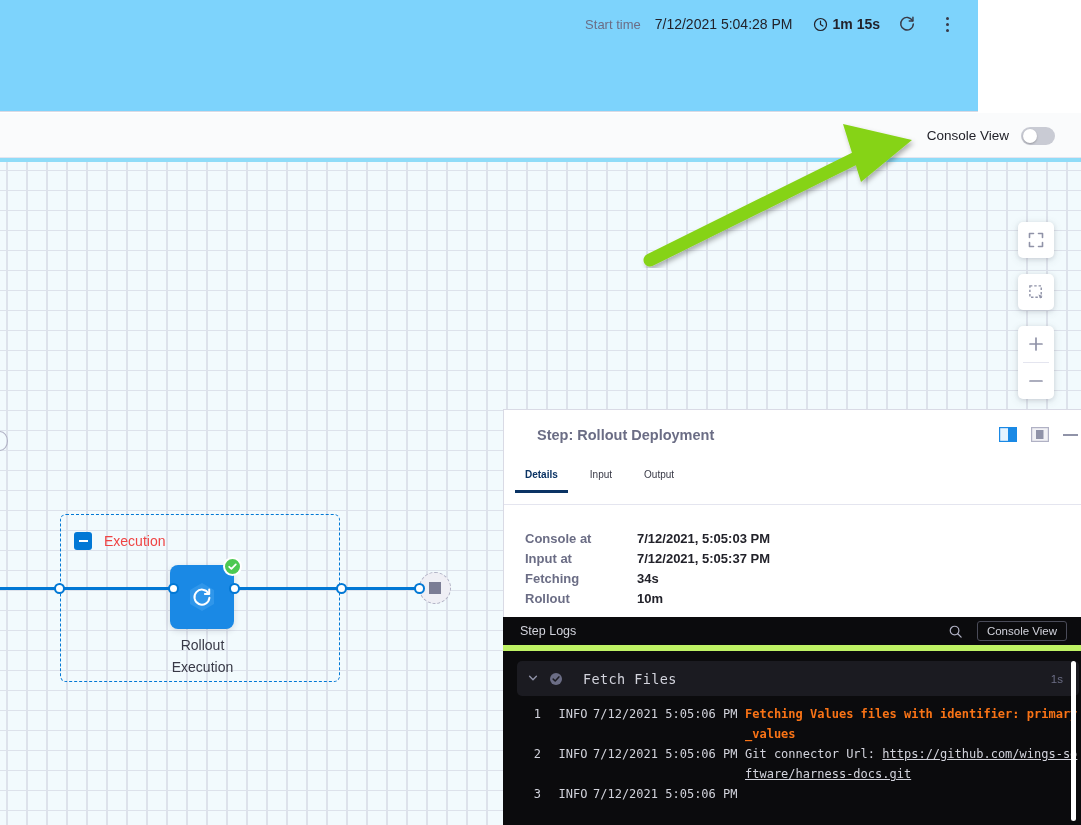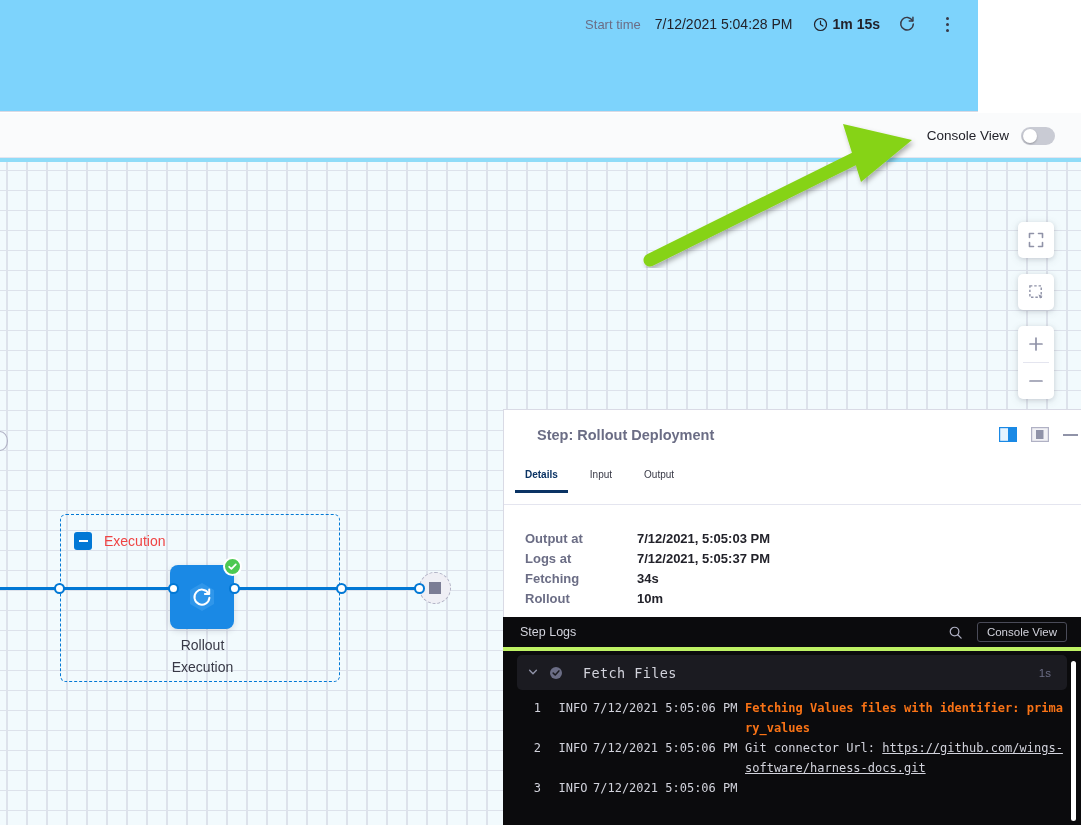--- a/index.html
+++ b/index.html
@@ -175,32 +175,32 @@
   .kv-key { width: 112px; font-size: 13px; color: #6b6d85; font-weight: 600; }
   .kv-val { font-size: 13px; color: #22222a; font-weight: 600; }
 
   
   .log-panel {
     position: absolute; left: 503px; top: 617px; width: 578px; height: 208px;
     background: #0b0b0d; z-index: 8; overflow: hidden;
   }
   .log-head {
     position: absolute; left: 0; top: 0; width: 578px; height: 34px;
-    display: flex; align-items: center; border-bottom: 4px solid #bef264;
+    display: flex; align-items: center; border-bottom: 6px solid #bef264;
   }
   .log-title { position: absolute; left: 17px; font-size: 12.5px; color: #d2d3dc; }
   .log-head-right { position: absolute; right: 14px; display: flex; align-items: center; gap: 14px; }
   .log-search { color: #b0b1c4; cursor: pointer; display: flex; }
   .log-cv-btn {
     font-size: 11.5px; color: #d2d3dc; border: 1px solid #4a4b58;
     border-radius: 3px; padding: 3px 9px; cursor: pointer;
   }
   .log-body {
-    position: absolute; left: 0; top: 28px; width: 578px; height: 174px;
-    padding: 10px 14px 0 14px; overflow: hidden;
+    position: absolute; left: 0; top: 34px; width: 578px; height: 174px;
+    padding: 10px 2px 0 14px; overflow: hidden;
   }
   .log-section {
     background: #1b1b21; border-radius: 5px; height: 35px;
     display: flex; align-items: center; padding: 0 16px 0 10px;
   }
   .sec-caret { color: #9093a8; font-size: 11px; width: 22px; }
   .sec-status { width: 20px; display: flex; align-items: center; color: #6b6d85; }
   .sec-name {
     flex: 1; font-family: "DejaVu Sans Mono", monospace;
     font-size: 13.5px; color: #d2d3dc; margin-left: 14px; letter-spacing: .4px;
@@ -368,25 +368,25 @@
     </div>
 
     <div class="dp-tabs">
       <div class="tab active">Details</div>
       <div class="tab">Input</div>
       <div class="tab">Output</div>
     </div>
 
     <div class="kv-list">
       <div class="kv-row">
-        <span class="kv-key">Output at</span>
+        <span class="kv-key">Console at</span>
         <span class="kv-val">7/12/2021, 5:05:03 PM</span>
       </div>
       <div class="kv-row">
-        <span class="kv-key">Logs at</span>
+        <span class="kv-key">Input at</span>
         <span class="kv-val">7/12/2021, 5:05:37 PM</span>
       </div>
       <div class="kv-row">
         <span class="kv-key">Fetching</span>
         <span class="kv-val">34s</span>
       </div>
       <div class="kv-row">
         <span class="kv-key">Rollout</span>
         <span class="kv-val">10m</span>
       </div>

